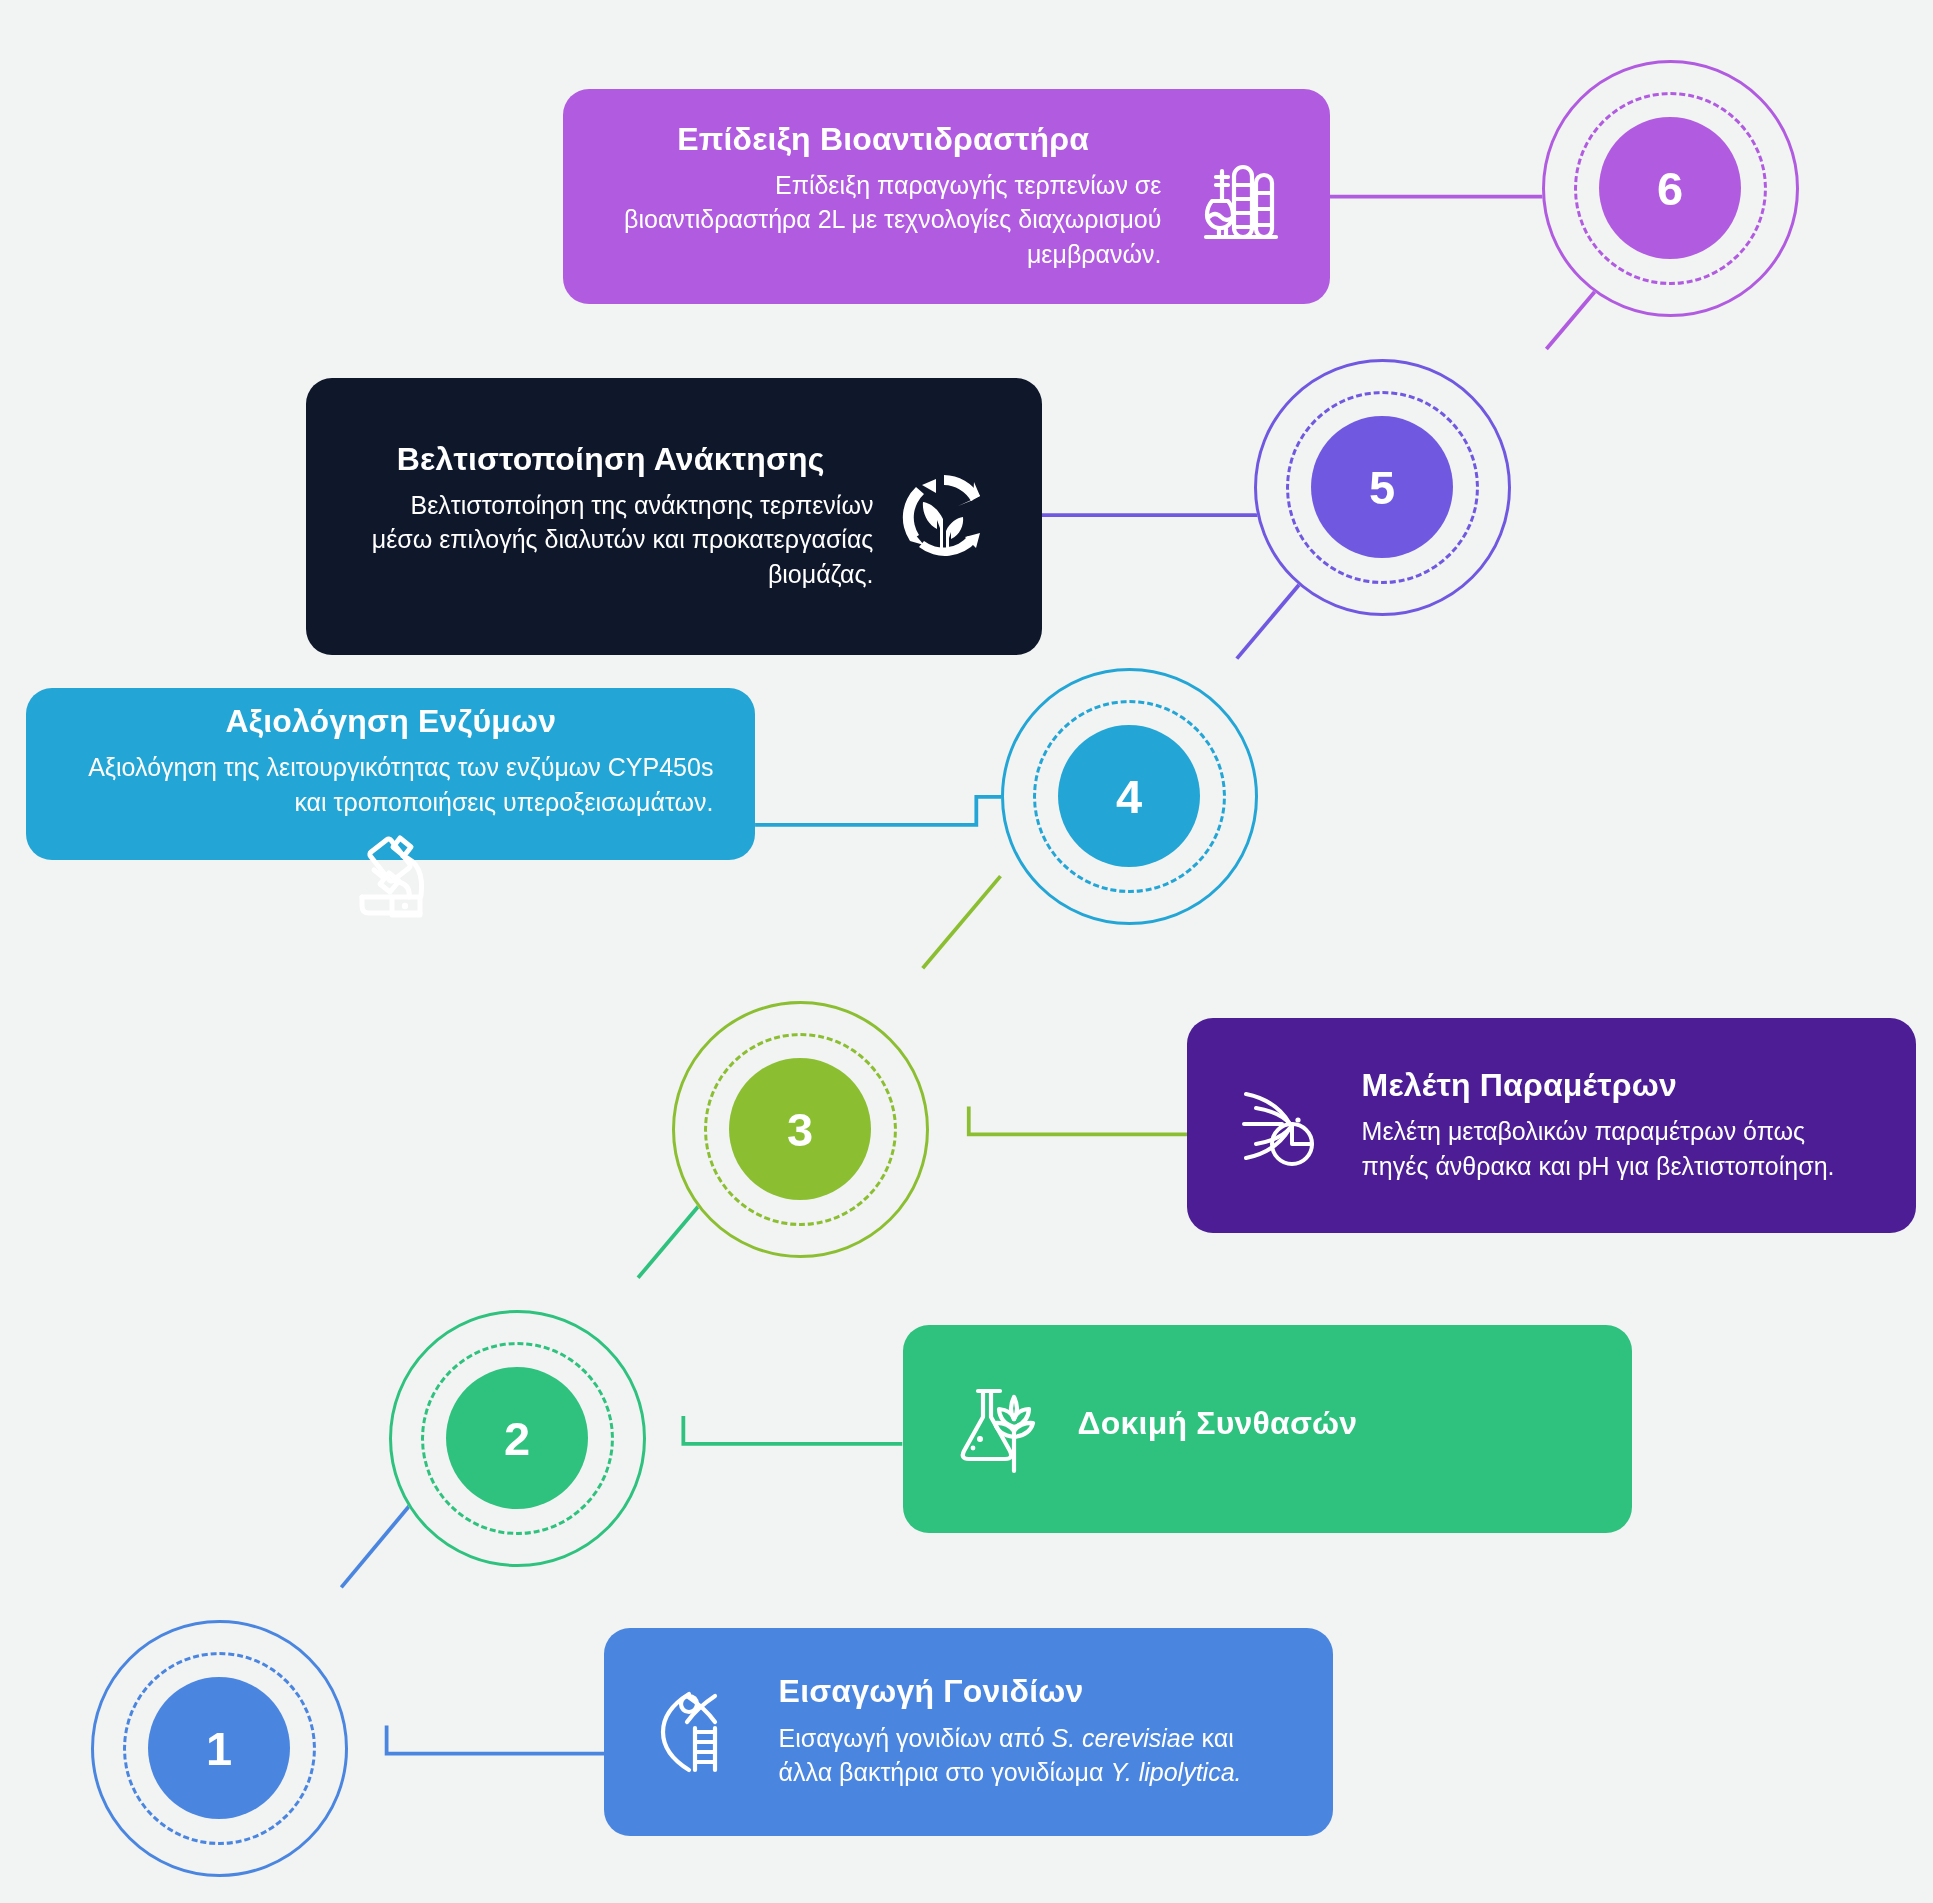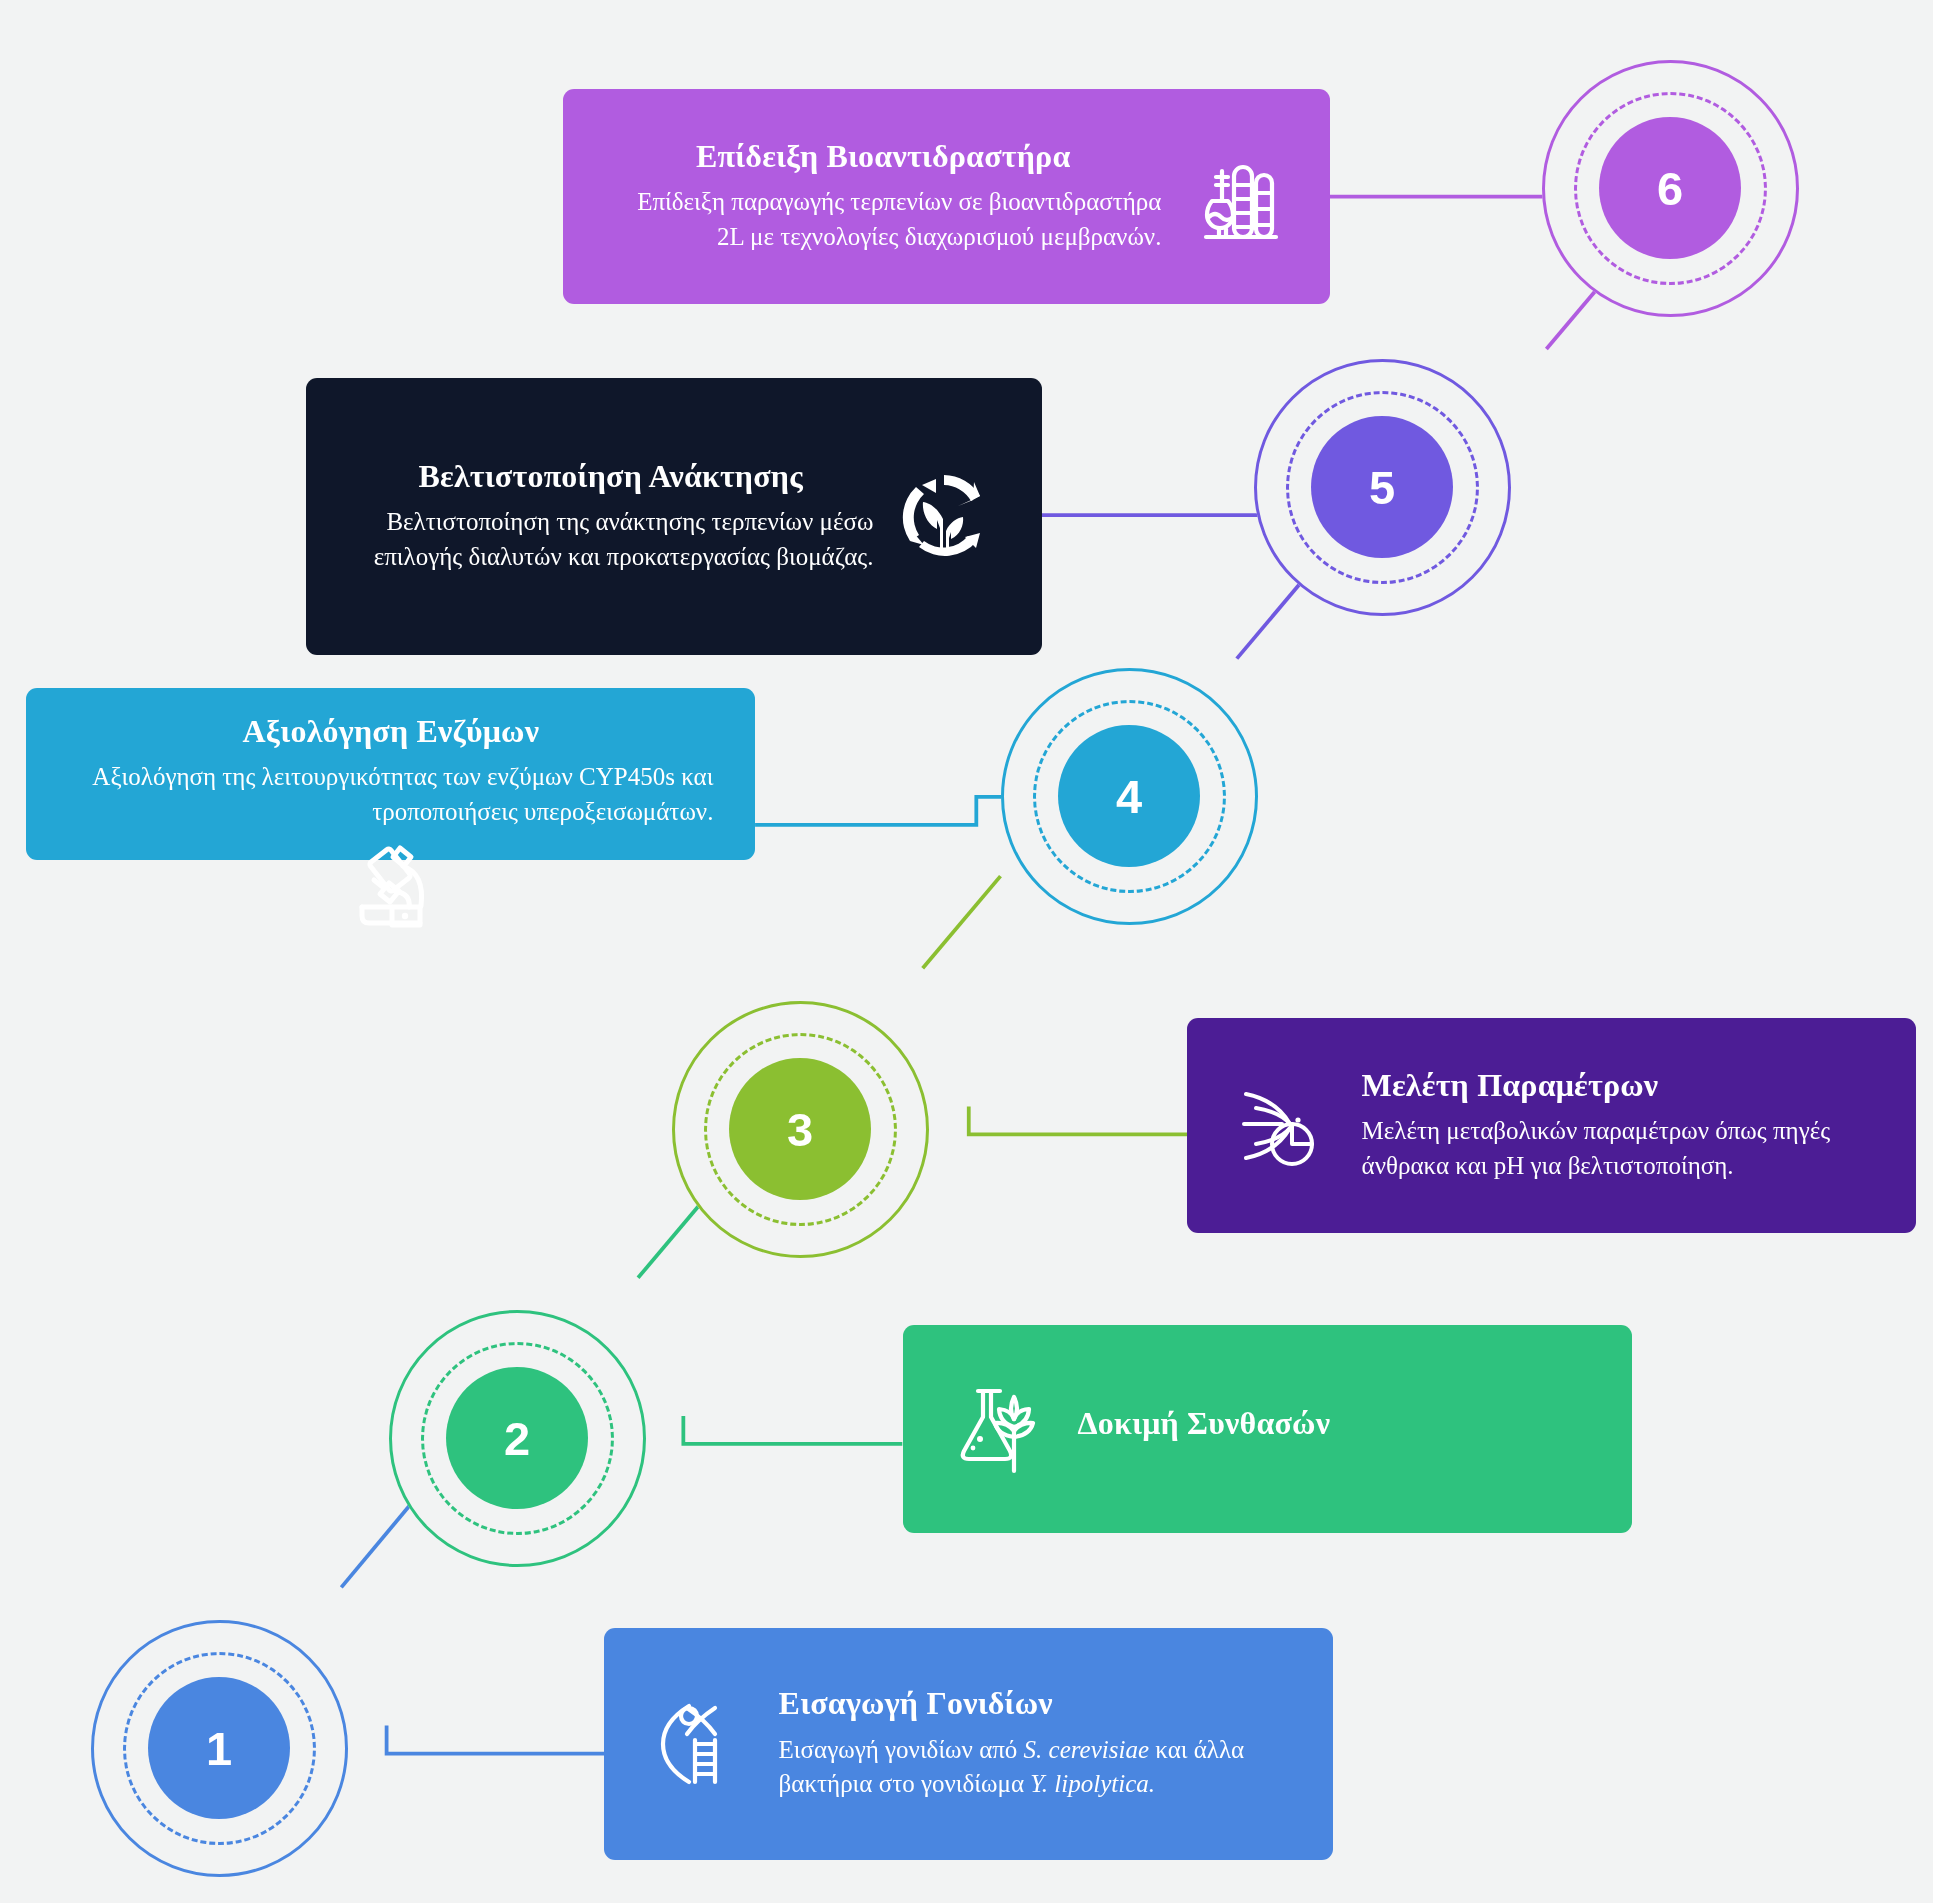--- a/index.html
+++ b/index.html
@@ -9,27 +9,26 @@
     font-family:"Liberation Sans","DejaVu Sans",sans-serif;
     overflow:hidden;
     position:relative;
   }
   #stage{position:absolute;left:0;top:0;width:1933px;height:1904px;}
   svg#wires{position:absolute;left:0;top:0;width:1933px;height:1904px;pointer-events:none;}
 
   
   .card{
     position:absolute;
-    border-radius:11px;
+    border-radius:26px;
     box-sizing:border-box;
     display:flex;
     align-items:center;
     color:#ffffff;
-    padding:26px 42px;
-    font-family:Liberation Serif, serif;
+    padding:16px 42px;
   }
   .card .texts{flex:1 1 auto;min-width:0;}
   .card.icon-left .texts{order:2;}
   .card.icon-left .cardicon{order:1;margin-right:19.6px;}
   .card.icon-right .cardicon{margin-left:13.6px;}
   .card h3{
     margin:0 0 10.6px 0;
     font-size:32px;
     font-weight:bold;
     line-height:1.12;
@@ -212,21 +211,21 @@
           <path d="M62 58 q-16 -2 -19 -14 q12 -1 19 8"></path>
           <path d="M62 58 q16 -2 19 -14 q-12 -1 -19 8"></path>
           <path d="M62 48 q-14 -4 -15 -18 q12 1 15 10"></path>
           <path d="M62 48 q14 -4 15 -18 q-12 1 -15 10"></path>
           <path d="M62 40 q-6 -10 0 -22 q6 12 0 22"></path>
         </g>
       </svg>
     </div>
   </div>
 
-  <div class="card icon-left al-left" style="left:604px;top:1628px;width:729px;height:232px;background:#4a86e0;justify-content:flex-end;">
+  <div class="card icon-left al-left" style="left:604px;top:1628px;width:729px;height:208px;background:#4a86e0;justify-content:flex-end;">
     <div class="texts">
       <h3>Εισαγωγή Γονιδίων</h3>
       <p id="card1-desc"><span>Εισαγωγή γονιδίων από </span><span class="ti">S. cerevisiae</span><span> και άλλα βακτήρια στο γονιδίωμα </span><span class="ti">Y. lipolytica.</span></p>
     </div>
     <div class="cardicon">
       <svg viewBox="0 0 100 100" fill="none" stroke="#ffffff" stroke-width="4.2" stroke-linecap="round" stroke-linejoin="round">
         <path d="M36 12 q-26 16 -26 38 q0 22 26 38"></path>
         <path d="M34 14 q18 12 28 26"></path>
         <path d="M62 14 q-18 12 -28 26"></path>
         <circle cx="36" cy="22" r="8"></circle>

